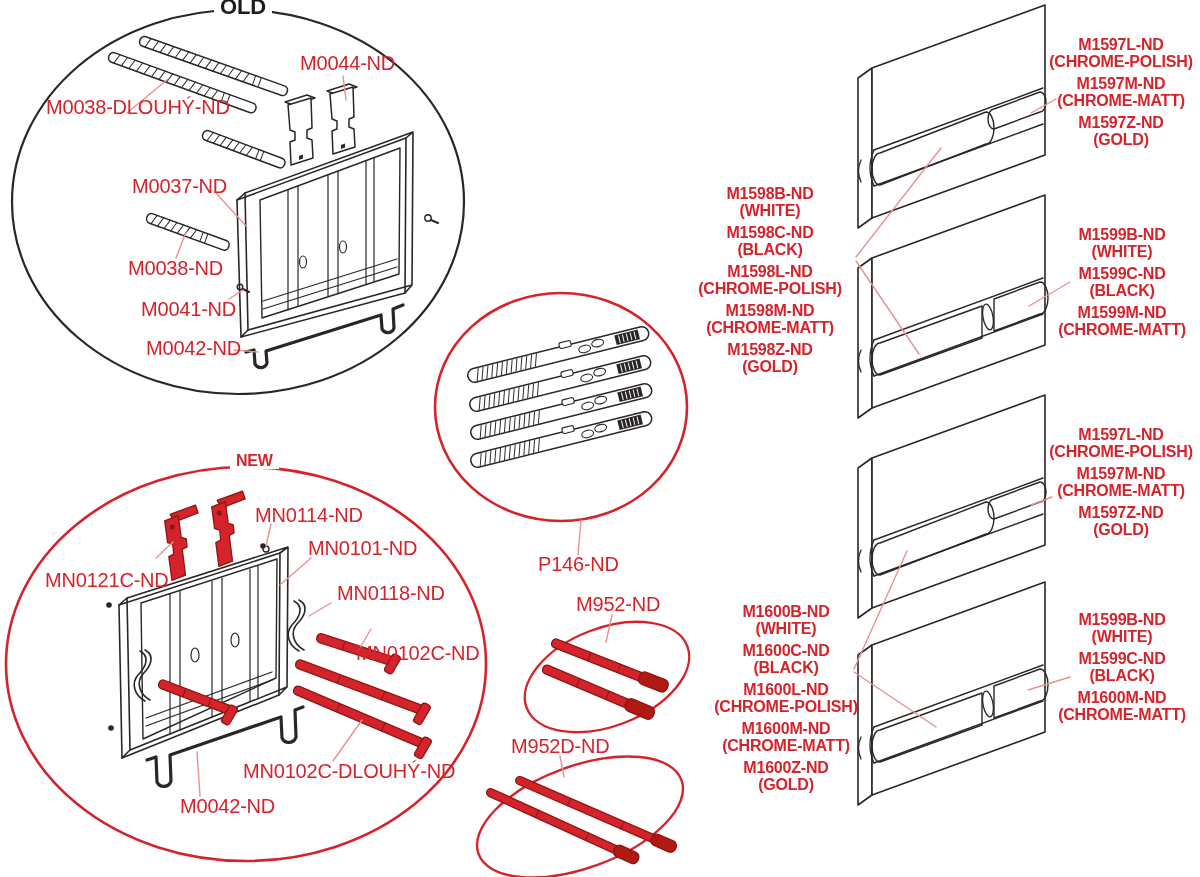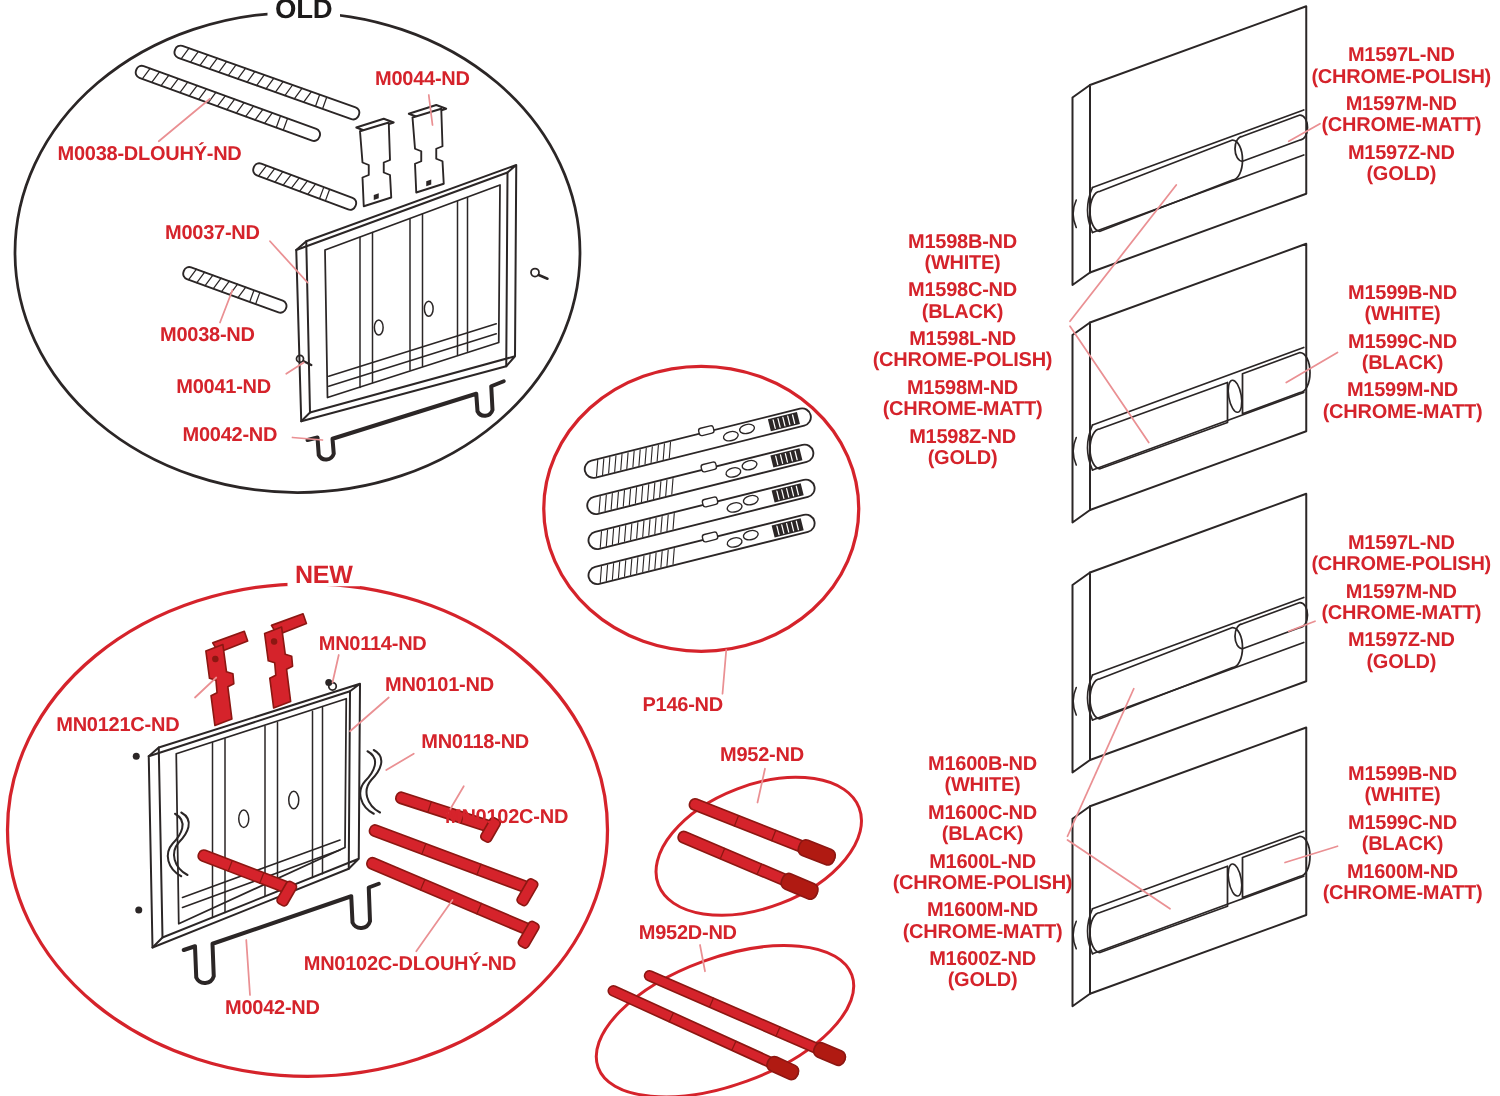--- a/index.html
+++ b/index.html
@@ -1,22 +1,22 @@
 <!DOCTYPE html>
 <html><head>
 <meta charset="utf-8">
 <style>
   html,body{margin:0;padding:0;background:#fff;}
   .stage{position:relative;width:1200px;height:877px;background:#fff;overflow:hidden;
          font-family:"Liberation Sans",sans-serif;border-radius:28px;--red:#d5232b;}
   .art{position:absolute;left:0;top:0;}
-  .lbl{position:absolute;white-space:nowrap;font-weight:700;font-size:16px;color:var(--red);
+  .lbl{position:absolute;white-space:nowrap;font-weight:400;font-size:20px;color:var(--red);
        line-height:17px;letter-spacing:-0.2px;}
   .title-old{font-size:22px;font-weight:600;color:#1c1a1a;background:#fff;padding:0 6px;}
-  .title-new{font-size:20px;font-weight:800;color:var(--red);background:#fff;padding:0 6px;}
+  .title-new{font-size:16px;font-weight:800;color:var(--red);background:#fff;padding:0 6px;}
   .lgroup{position:absolute;text-align:center;font-weight:700;font-size:16px;color:var(--red);
           line-height:17px;letter-spacing:-0.2px;}
   .lgroup .item{margin-bottom:5px;}
   .lgroup .item div{white-space:nowrap;}
 </style>
 </head>
 <body>
 
 <div class="stage">
 
@@ -245,36 +245,36 @@
     <line x1="1070" y1="282" x2="1029" y2="306"></line>
     <line x1="1052" y1="497" x2="1031" y2="505"></line>
     <line x1="854" y1="669" x2="907" y2="551"></line>
     <line x1="854" y1="672" x2="936" y2="727"></line>
     <line x1="1070" y1="677" x2="1028" y2="690"></line>
   </g>
 </svg>
 
 <div class="lbl title-old" style="left:214px;top:-2px">OLD</div>
 <div class="lbl" style="left:300px;top:55px">M0044-ND</div>
-<div class="lbl" style="left:46px;top:115px">M0038-DLOUHÝ-ND</div>
+<div class="lbl" style="left:46px;top:99px">M0038-DLOUHÝ-ND</div>
 <div class="lbl" style="left:132px;top:178px">M0037-ND</div>
 <div class="lbl" style="left:128px;top:260px">M0038-ND</div>
 <div class="lbl" style="left:141px;top:301px">M0041-ND</div>
 <div class="lbl" style="left:146px;top:340px">M0042-ND</div>
 
 <div class="lbl title-new" style="left:230px;top:452px">NEW</div>
 <div class="lbl" style="left:255px;top:507px">MN0114-ND</div>
 <div class="lbl" style="left:45px;top:572px">MN0121C-ND</div>
 <div class="lbl" style="left:308px;top:540px">MN0101-ND</div>
 <div class="lbl" style="left:337px;top:585px">MN0118-ND</div>
 <div class="lbl" style="left:356px;top:645px">MN0102C-ND</div>
 <div class="lbl" style="left:243px;top:763px">MN0102C-DLOUHÝ-ND</div>
 <div class="lbl" style="left:180px;top:798px">M0042-ND</div>
 
-<div class="lbl" style="left:514px;top:556px">P146-ND</div>
+<div class="lbl" style="left:538px;top:556px">P146-ND</div>
 <div class="lbl" style="left:576px;top:596px">M952-ND</div>
 <div class="lbl" style="left:511px;top:738px">M952D-ND</div>
 
 <div class="lgroup" style="left:1040px;top:36px;width:162px">
   <div class="item">
     <div>M1597L-ND</div>
     <div>(CHROME-POLISH)</div>
       </div>
   <div class="item">
     <div>M1597M-ND</div>

